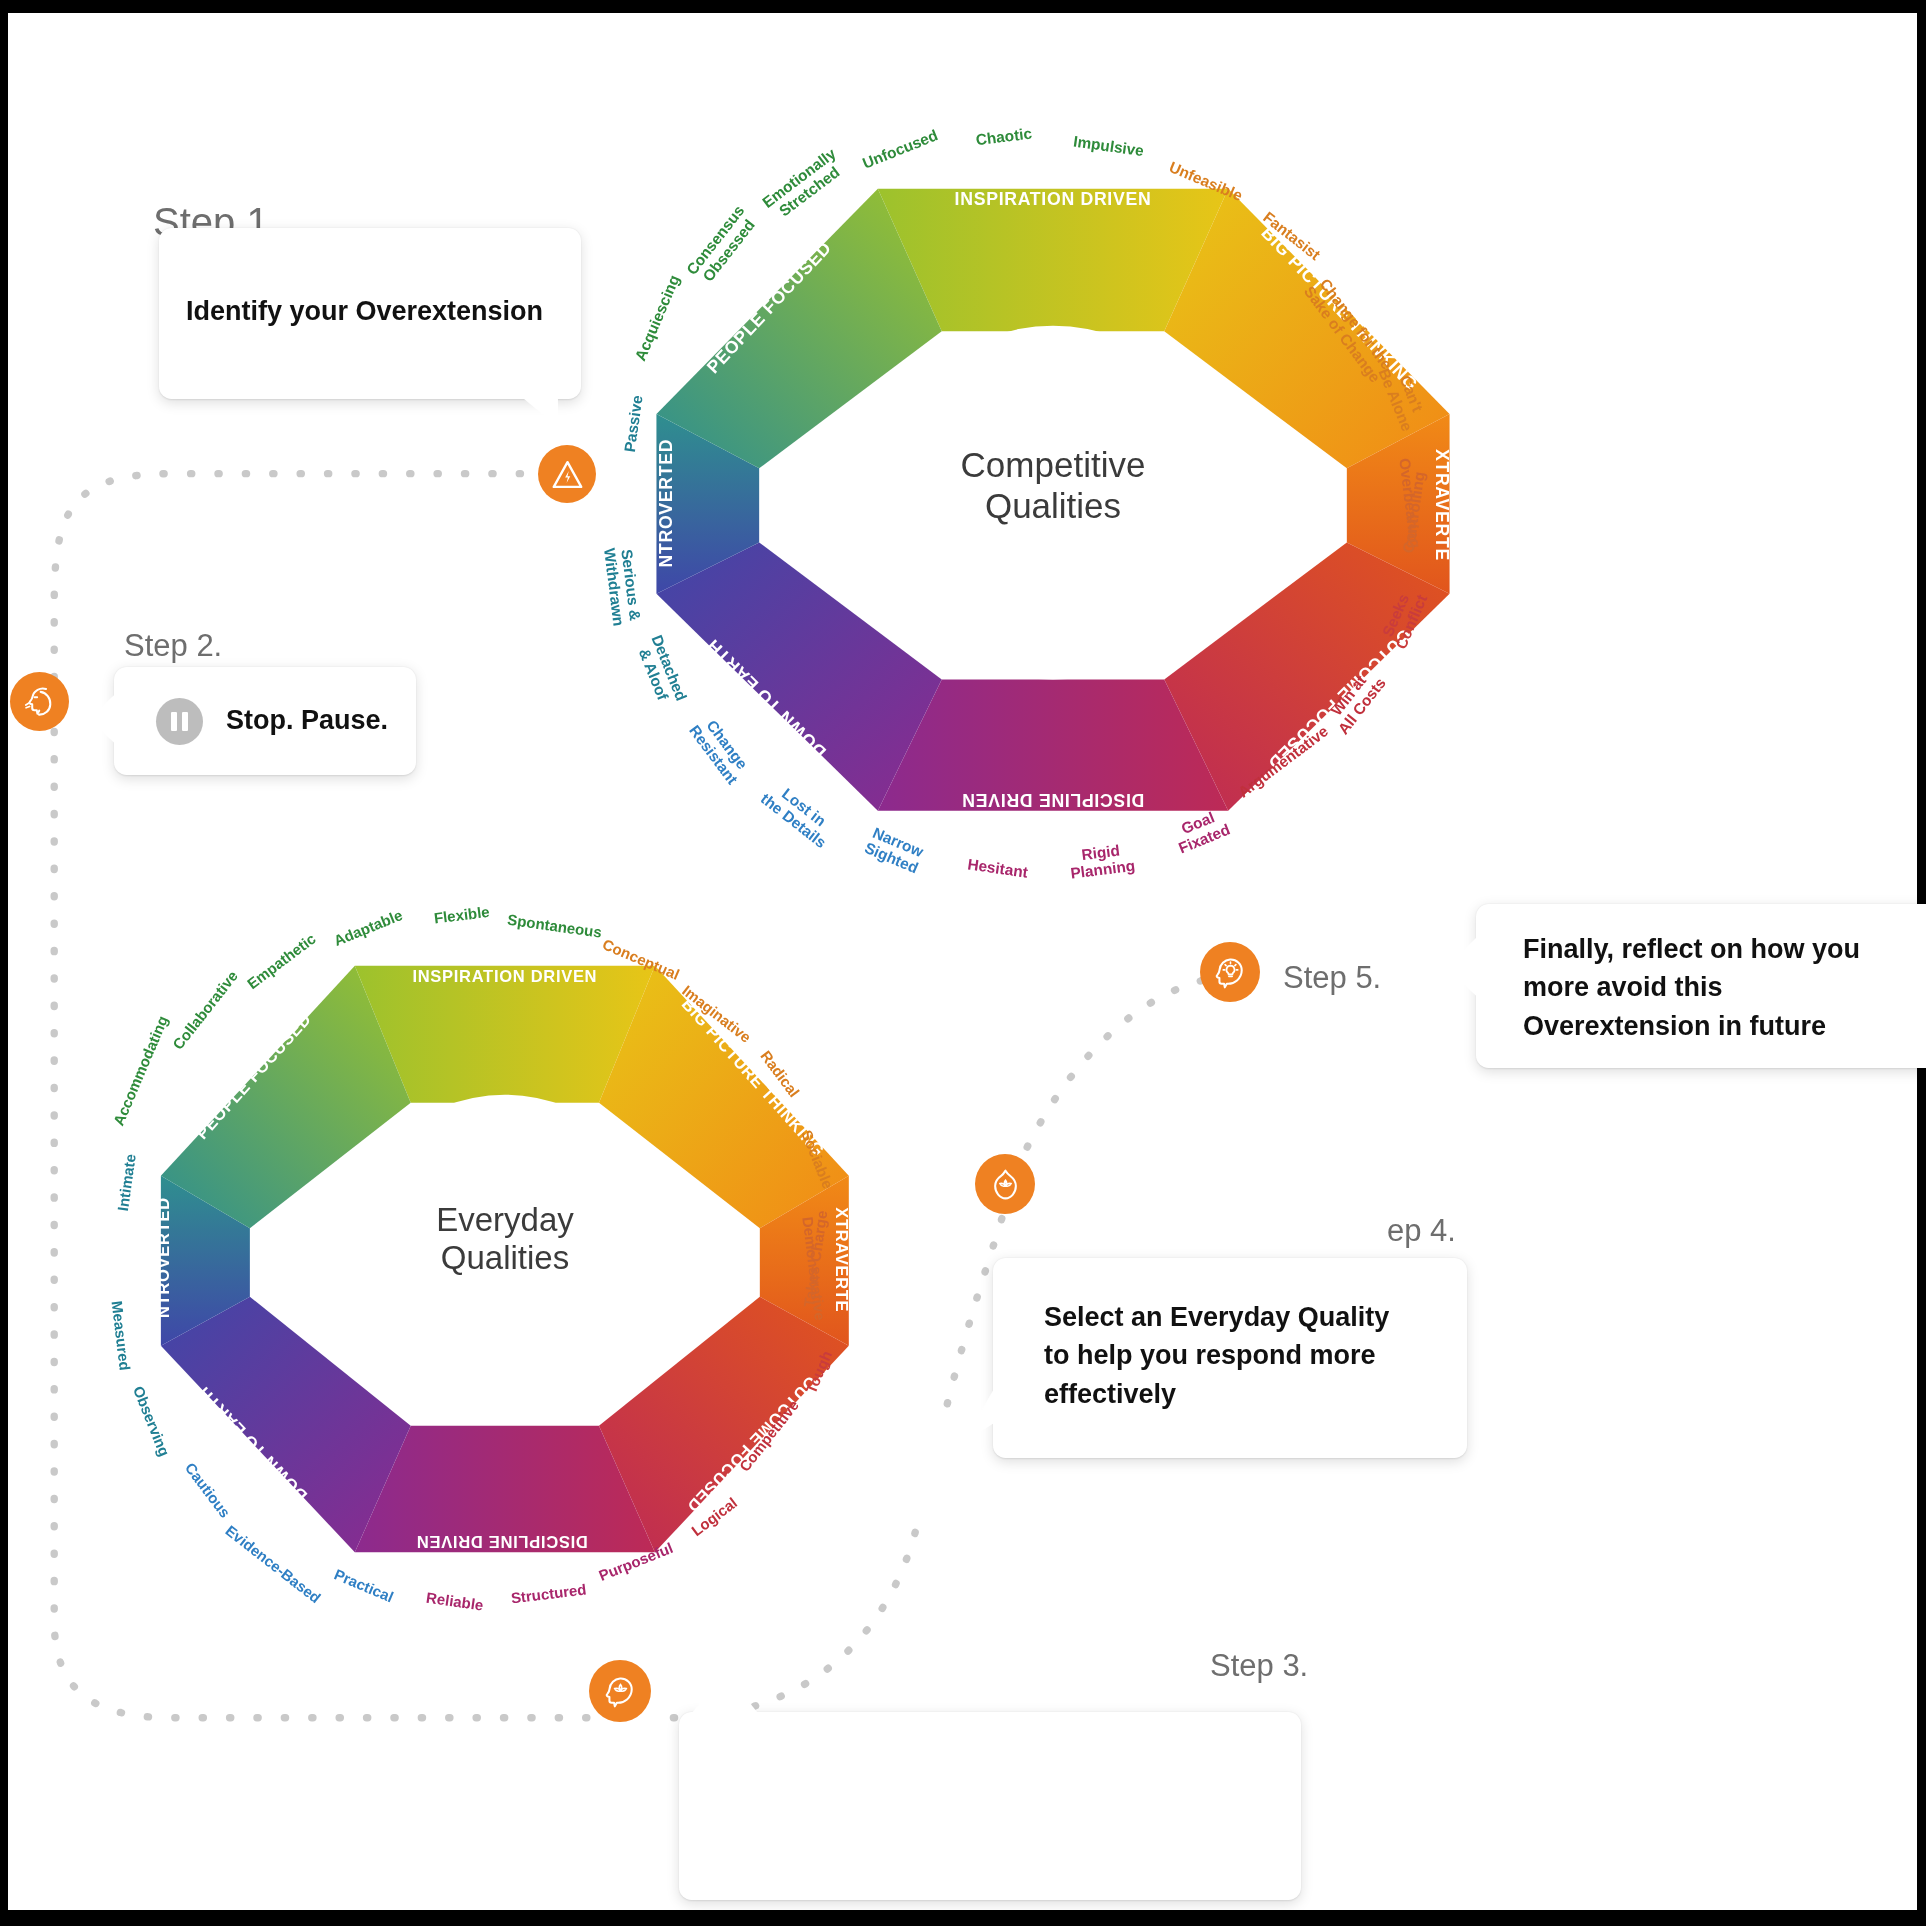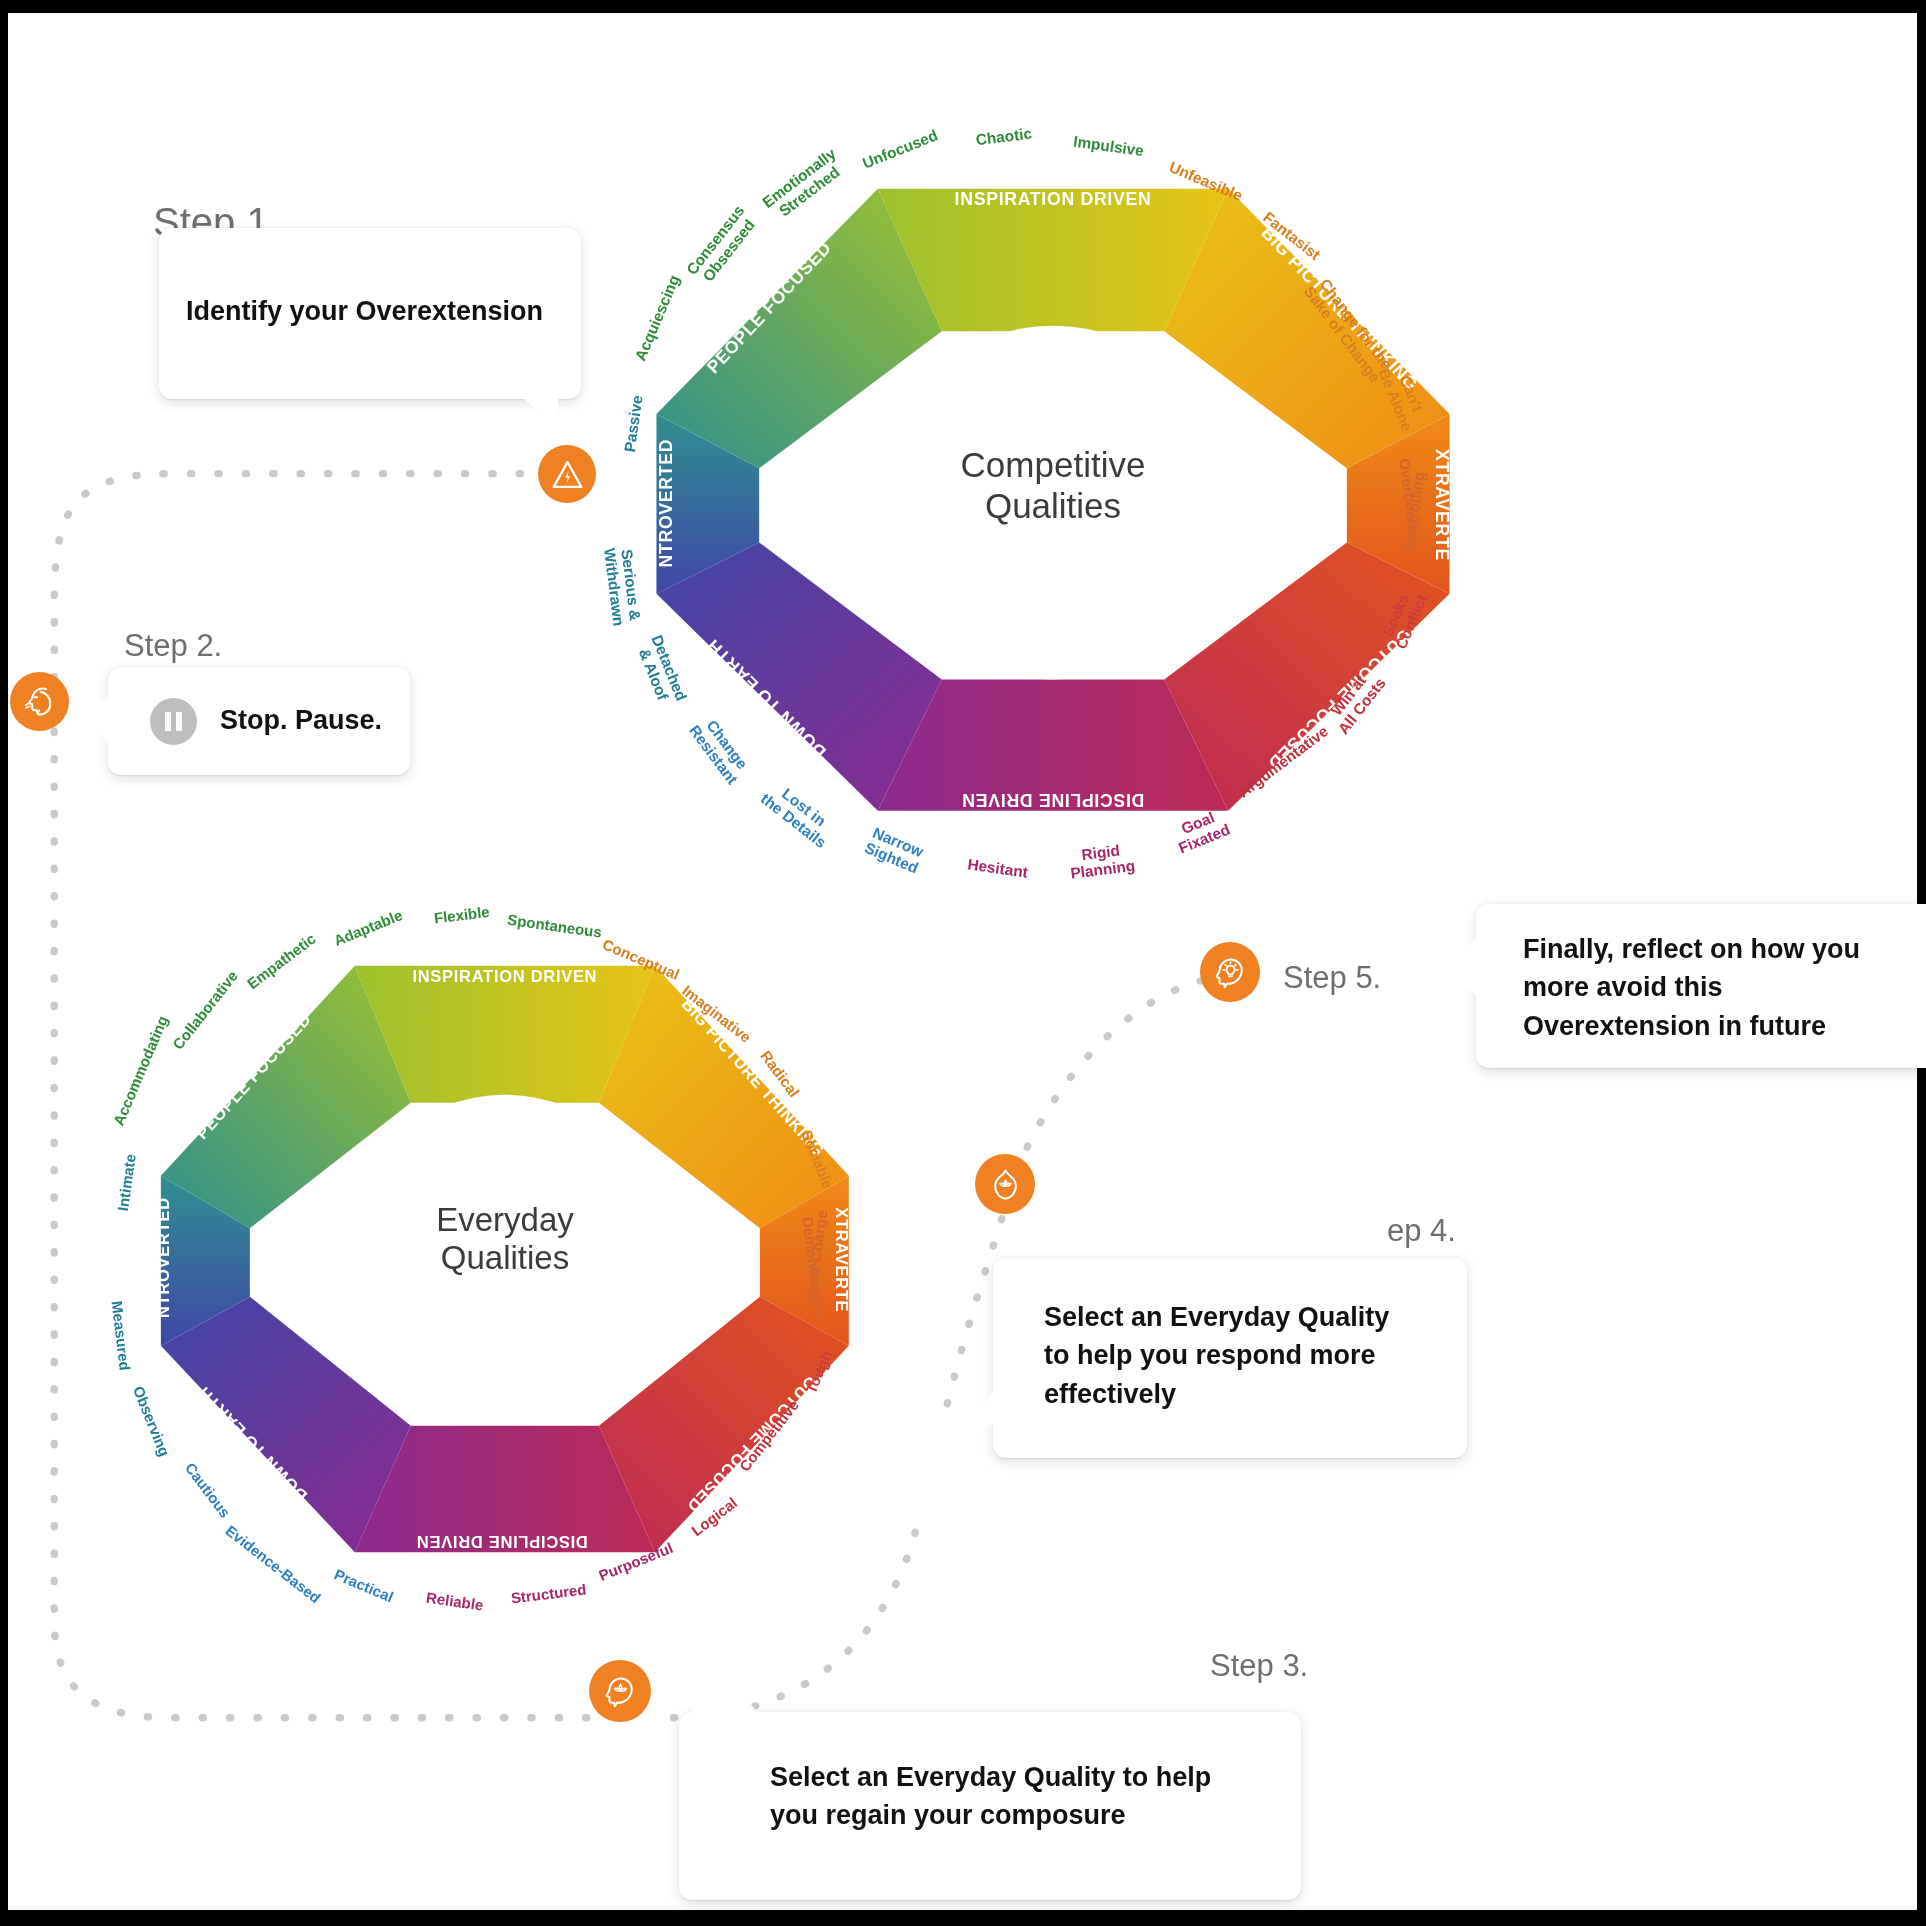--- a/index.html
+++ b/index.html
@@ -425,42 +425,41 @@
     </svg>
   </div>
   <div class="badge" style="left:538px;top:445px;width:58px;height:58px;">
     <svg width="33" height="33" viewBox="0 0 24 24">
       <path d="M12 3 L22 21 L2 21 Z" fill="none" stroke="#fff" stroke-width="1.7" stroke-linejoin="round"></path>
       <path d="M12.9 9.4 L10.3 14.2 L12.3 14.2 L11.3 18.2 L14 13.2 L12 13.2 Z" fill="#fff"></path>
     </svg>
   </div>
 
   <div class="steplabel" style="left:124px;top:628px;font-size:31px;">Step 2.</div>
-  <div class="callout" style="left:108px;top:667px;width:302px;height:108px;">
+  <div class="callout" style="left:114px;top:667px;width:302px;height:108px;">
     <div class="pausechip" style="left:42px;top:31px;width:47px;height:47px;">
       <i></i>
         <i></i>
     </div>
     <div class="ctext" style="position:absolute;left:112px;top:34px;width:183px;font-size:27px;">Stop. Pause.</div>
     <svg width="28.5" height="51" style="position:absolute;left:-26px;top:27px;" viewBox="0 0 50 90">
       <polygon points="48,0 0,44 48,88" fill="#ffffff"></polygon>
     </svg>
   </div>
   <div class="badge" style="left:10.3px;top:672px;width:59px;height:59px;">
     <svg width="35" height="35" viewBox="0 0 24 24">
       <path d="M16.5 3.4c-4 -1.3 -8.4 1.1 -9.2 5.1c-.3 1.6 -1 2.6 -1.8 3.5c-.6 .7 -.4 1.5 .5 1.7l1 .2l0 2.6c0 .9 .6 1.5 1.5 1.5l1.6 0l.5 2.4l1.2 -2.1" fill="none" stroke="#fff" stroke-width="1.4" stroke-linecap="round" stroke-linejoin="round"></path>
       <path d="M11.6 21c4.3 .2 7.6 -3 7.8 -7c.2 -4.3 -2.6 -8 -6.6 -8.6" fill="none" stroke="#fff" stroke-width="1.4" stroke-linecap="round"></path>
       <path d="M8.6 9.1 L10.4 9.1" stroke="#fff" stroke-width="1.3" stroke-linecap="round"></path>
       <path d="M2.6 14.4 L5.1 12.9 M2.8 16.3 L5.2 15.4" stroke="#fff" stroke-width="1.2" stroke-linecap="round"></path>
     </svg>
   </div>
 
   <div class="steplabel" style="left:1210px;top:1648px;font-size:31px;">Step 3.</div>
   <div class="callout" style="left:679px;top:1712px;width:622px;height:188px;">
-    <div class="ctext" style="position:absolute;left:91px;top:46px;width:451px;font-size:27px;">Select an Everyday Quality to help you regain your composure</div>
     <svg width="68" height="42" style="position:absolute;left:12.6px;top:-40px;" viewBox="0 0 120 74">
       <polygon points="0,72 58,0 116,72" fill="#ffffff"></polygon>
     </svg>
   </div>
   <div class="badge" style="left:589px;top:1660px;width:62px;height:62px;">
     <svg width="35" height="35" viewBox="0 0 24 24">
       <path d="M19.7 10.5c0 -4.3 -3.6 -7.7 -8 -7.4c-3.8 .3 -6.9 3.3 -7.2 7.1c-.1 1.6 -.8 2.7 -1.6 3.6c-.6 .6 -.4 1.4 .4 1.6l1.1 .3l0 2.5c0 .9 .6 1.5 1.5 1.5l1.7 0l.5 2.5l1.4 -2.5c5 .5 10.2 -3.5 10.2 -9.2z" fill="none" stroke="#fff" stroke-width="1.4" stroke-linejoin="round"></path>
       <path d="M12 7.2c-1 1.2 -1 2.8 0 4c1 -1.2 1 -2.8 0 -4z" fill="none" stroke="#fff" stroke-width="1.1"></path>
       <path d="M12 11.6c-1.6 .5 -3.3 -.2 -4 -1.7c1.6 -.4 3.3 .3 4 1.7z" fill="none" stroke="#fff" stroke-width="1.1"></path>
       <path d="M12 11.6c1.6 .5 3.3 -.2 4 -1.7c-1.6 -.4 -3.3 .3 -4 1.7z" fill="none" stroke="#fff" stroke-width="1.1"></path>

